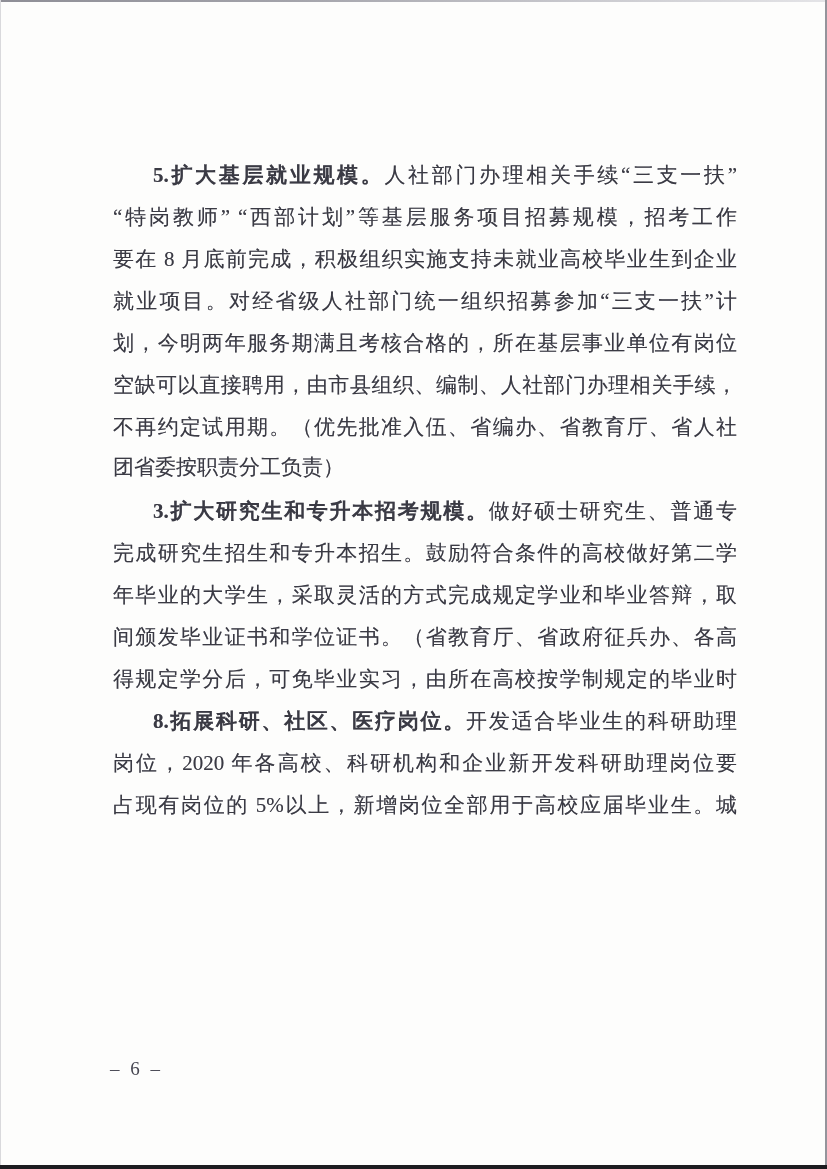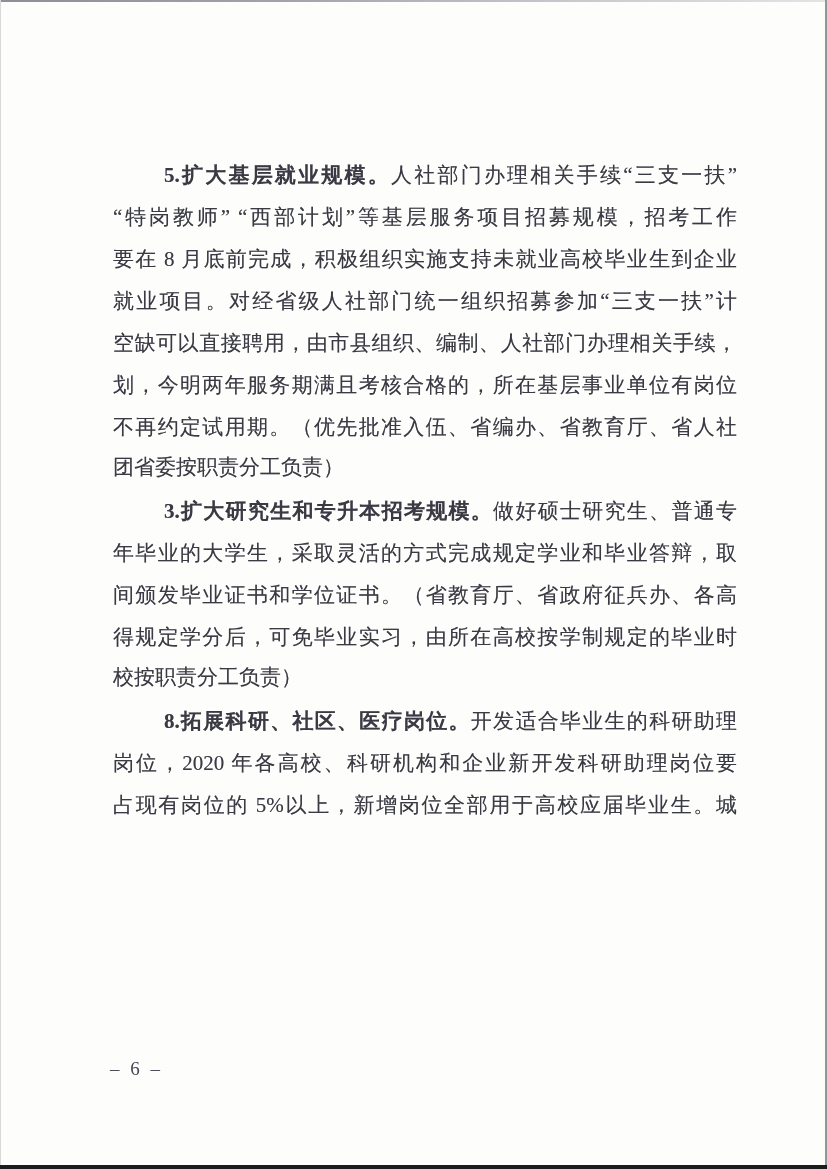--- a/index.html
+++ b/index.html
@@ -50,21 +50,20 @@
   }
   .line.last {
     text-align-last: left;
     font-family: Liberation Mono, monospace;
   }
   .line.indent {
     text-indent: 40px;
   }
   .lead {
     font-weight: bold;
-    margin-left: 11px;
   }
   .page-number {
     position: absolute;
     left: 110px;
     top: 1055px;
     font-size: 19px;
     line-height: 28px;
     color: #474752;
     letter-spacing: 3px;
   }
@@ -76,28 +75,28 @@
   <div class="edge-top"></div>
   <div class="edge-left"></div>
   <div class="edge-right"></div>
   <div class="edge-bottom"></div>
 
   <div class="doc-body" id="doc-body">
       <div class="line indent"><span class="lead">5.扩大基层就业规模。</span><span>人社部门办理相关手续“三支一扶”</span></div>
       <div class="line">“特岗教师” “西部计划”等基层服务项目招募规模，招考工作</div>
       <div class="line">要在 8 月底前完成，积极组织实施支持未就业高校毕业生到企业</div>
       <div class="line">就业项目。对经省级人社部门统一组织招募参加“三支一扶”计</div>
+      <div class="line">划，今明两年服务期满且考核合格的，所在基层事业单位有岗位</div>
       <div class="line">空缺可以直接聘用，由市县组织、编制、人社部门办理相关手续，</div>
-      <div class="line">划，今明两年服务期满且考核合格的，所在基层事业单位有岗位</div>
       <div class="line">不再约定试用期。（优先批准入伍、省编办、省教育厅、省人社厅、</div>
       <div class="line last">团省委按职责分工负责）</div>
       <div class="line indent"><span class="lead">3.扩大研究生和专升本招考规模。</span><span>做好硕士研究生、普通专</span></div>
+      <div class="line">完成研究生招生和专升本招生。鼓励符合条件的高校做好第二学</div>
       <div class="line">年毕业的大学生，采取灵活的方式完成规定学业和毕业答辩，取</div>
       <div class="line">间颁发毕业证书和学位证书。（省教育厅、省政府征兵办、各高</div>
       <div class="line">得规定学分后，可免毕业实习，由所在高校按学制规定的毕业时</div>
-      <div class="line last">校按职责分工负责）</div>
       <div class="line indent"><span class="lead">8.拓展科研、社区、医疗岗位。</span><span>开发适合毕业生的科研助理</span></div>
       <div class="line">岗位，2020 年各高校、科研机构和企业新开发科研助理岗位要</div>
       <div class="line">占现有岗位的 5%以上，新增岗位全部用于高校应届毕业生。城</div>
     </div>
 
   <div class="page-number">– 6 –</div>
 </div>
 
 </body></html>

